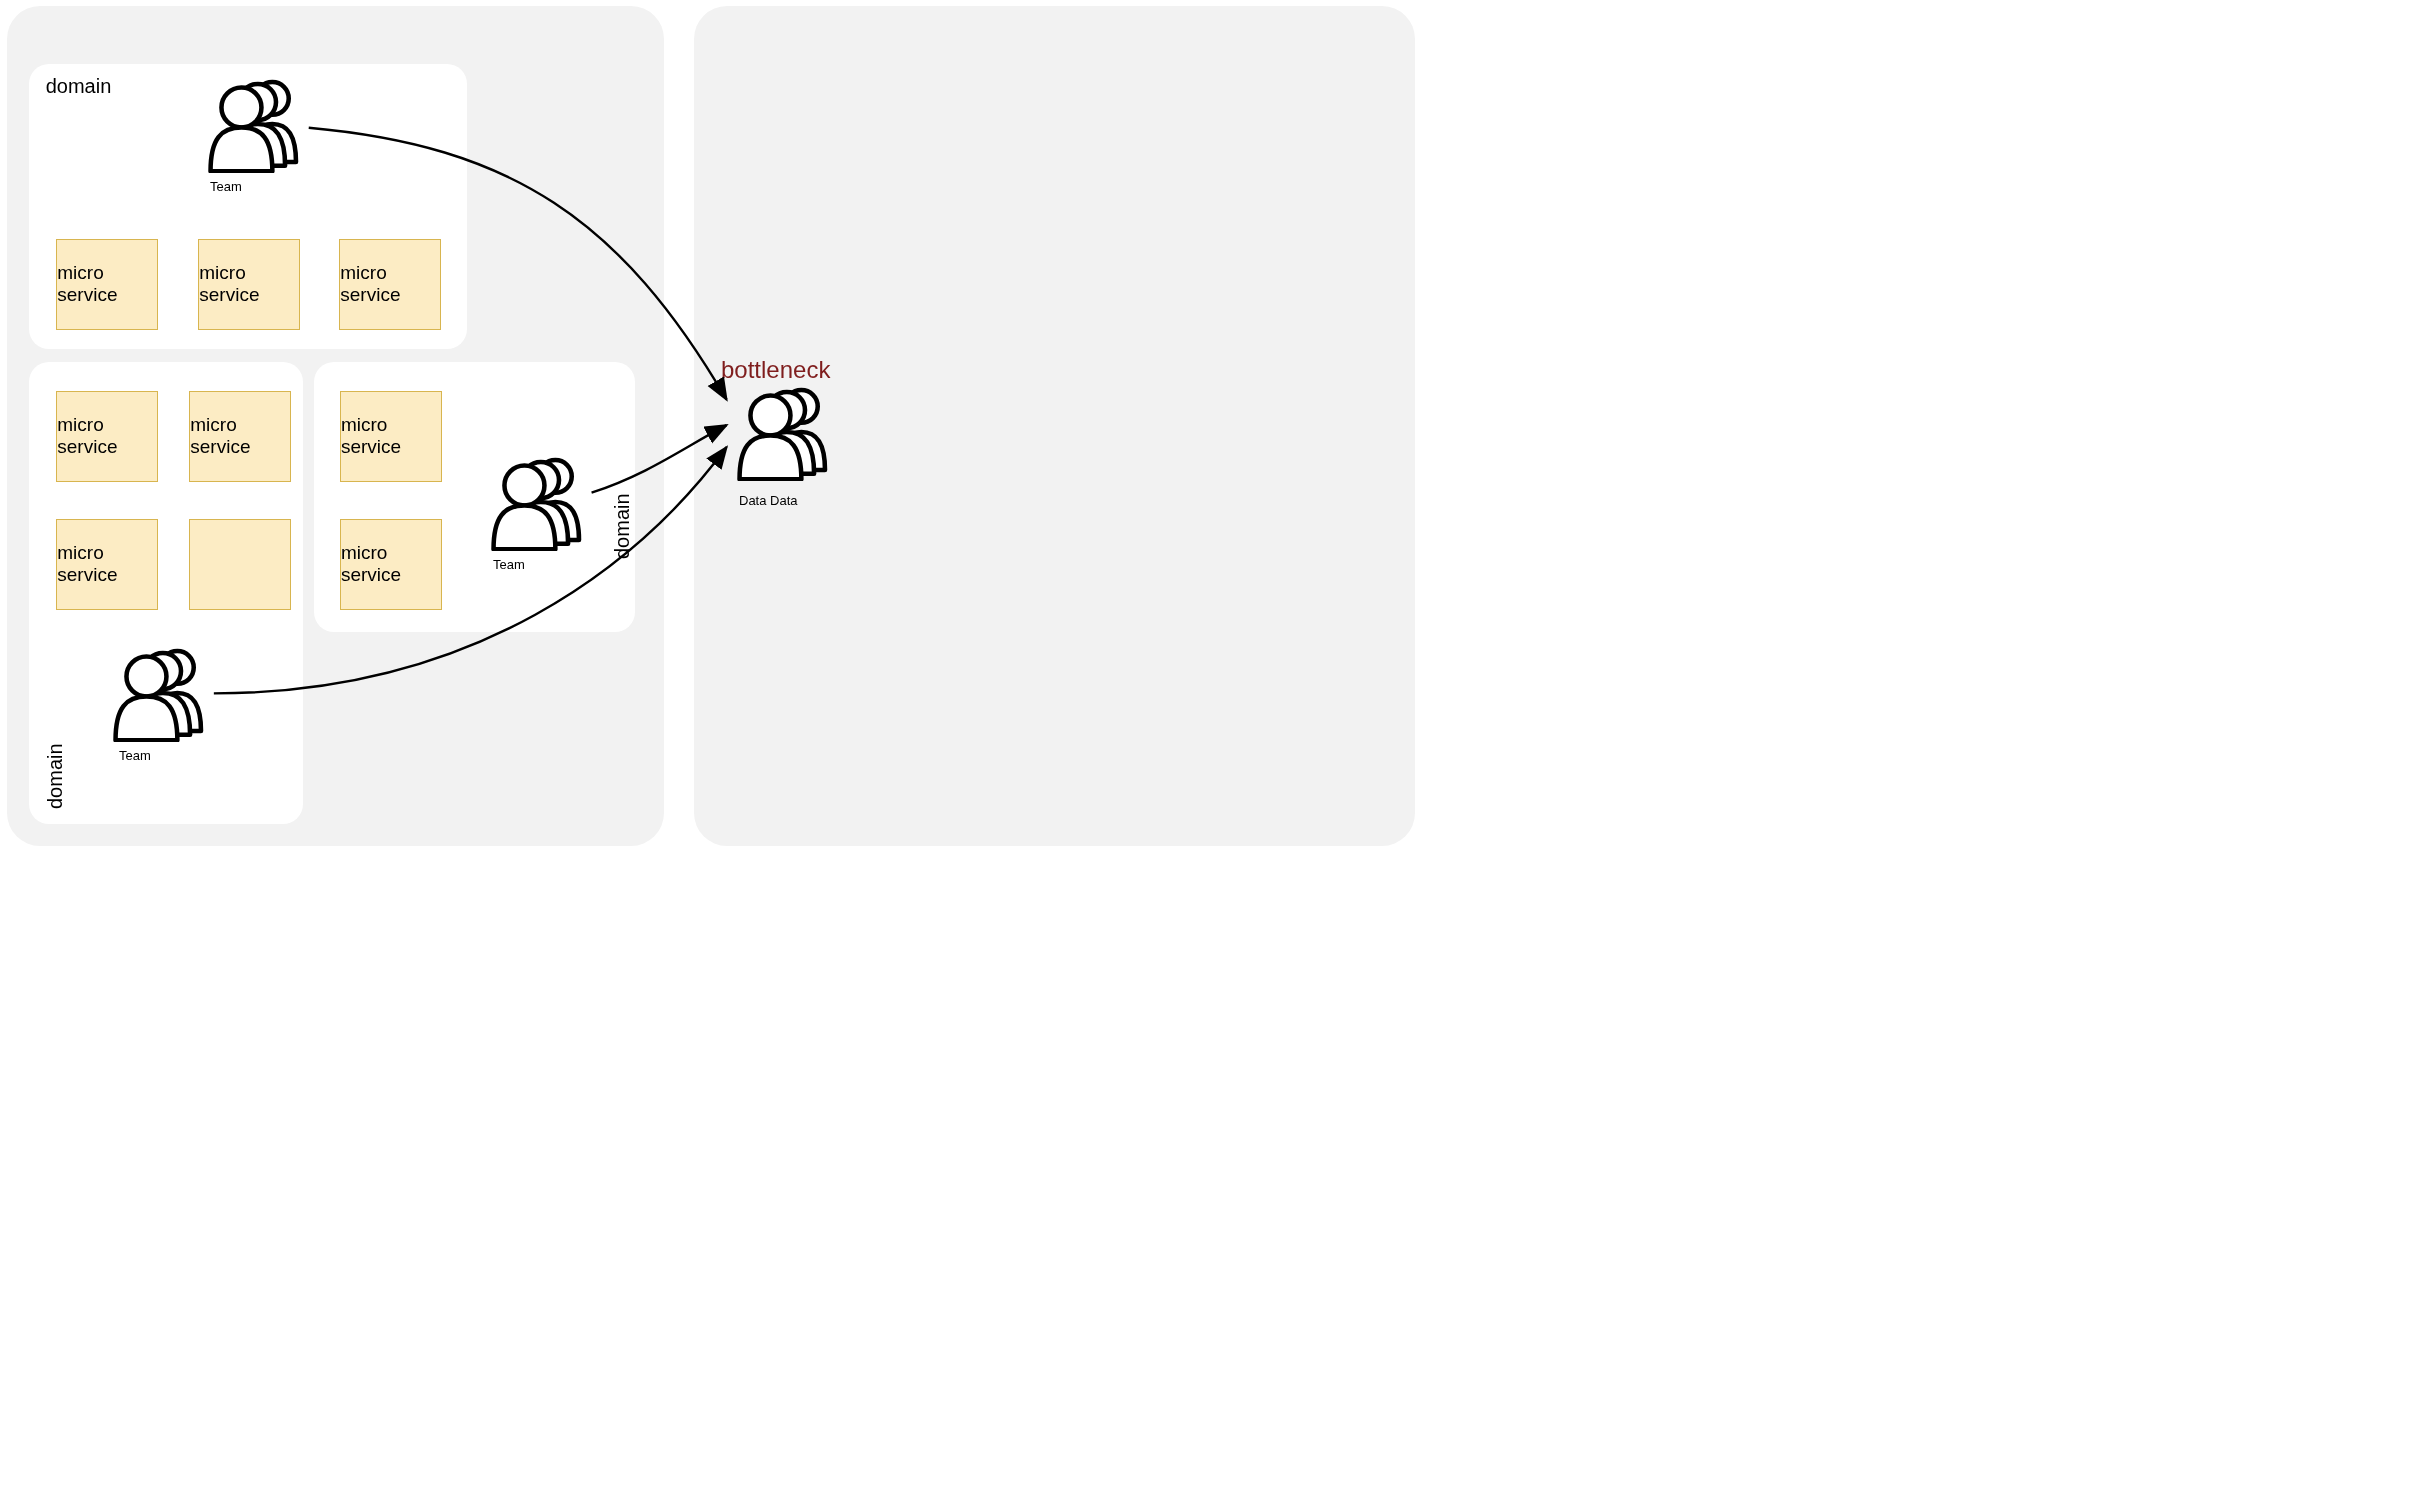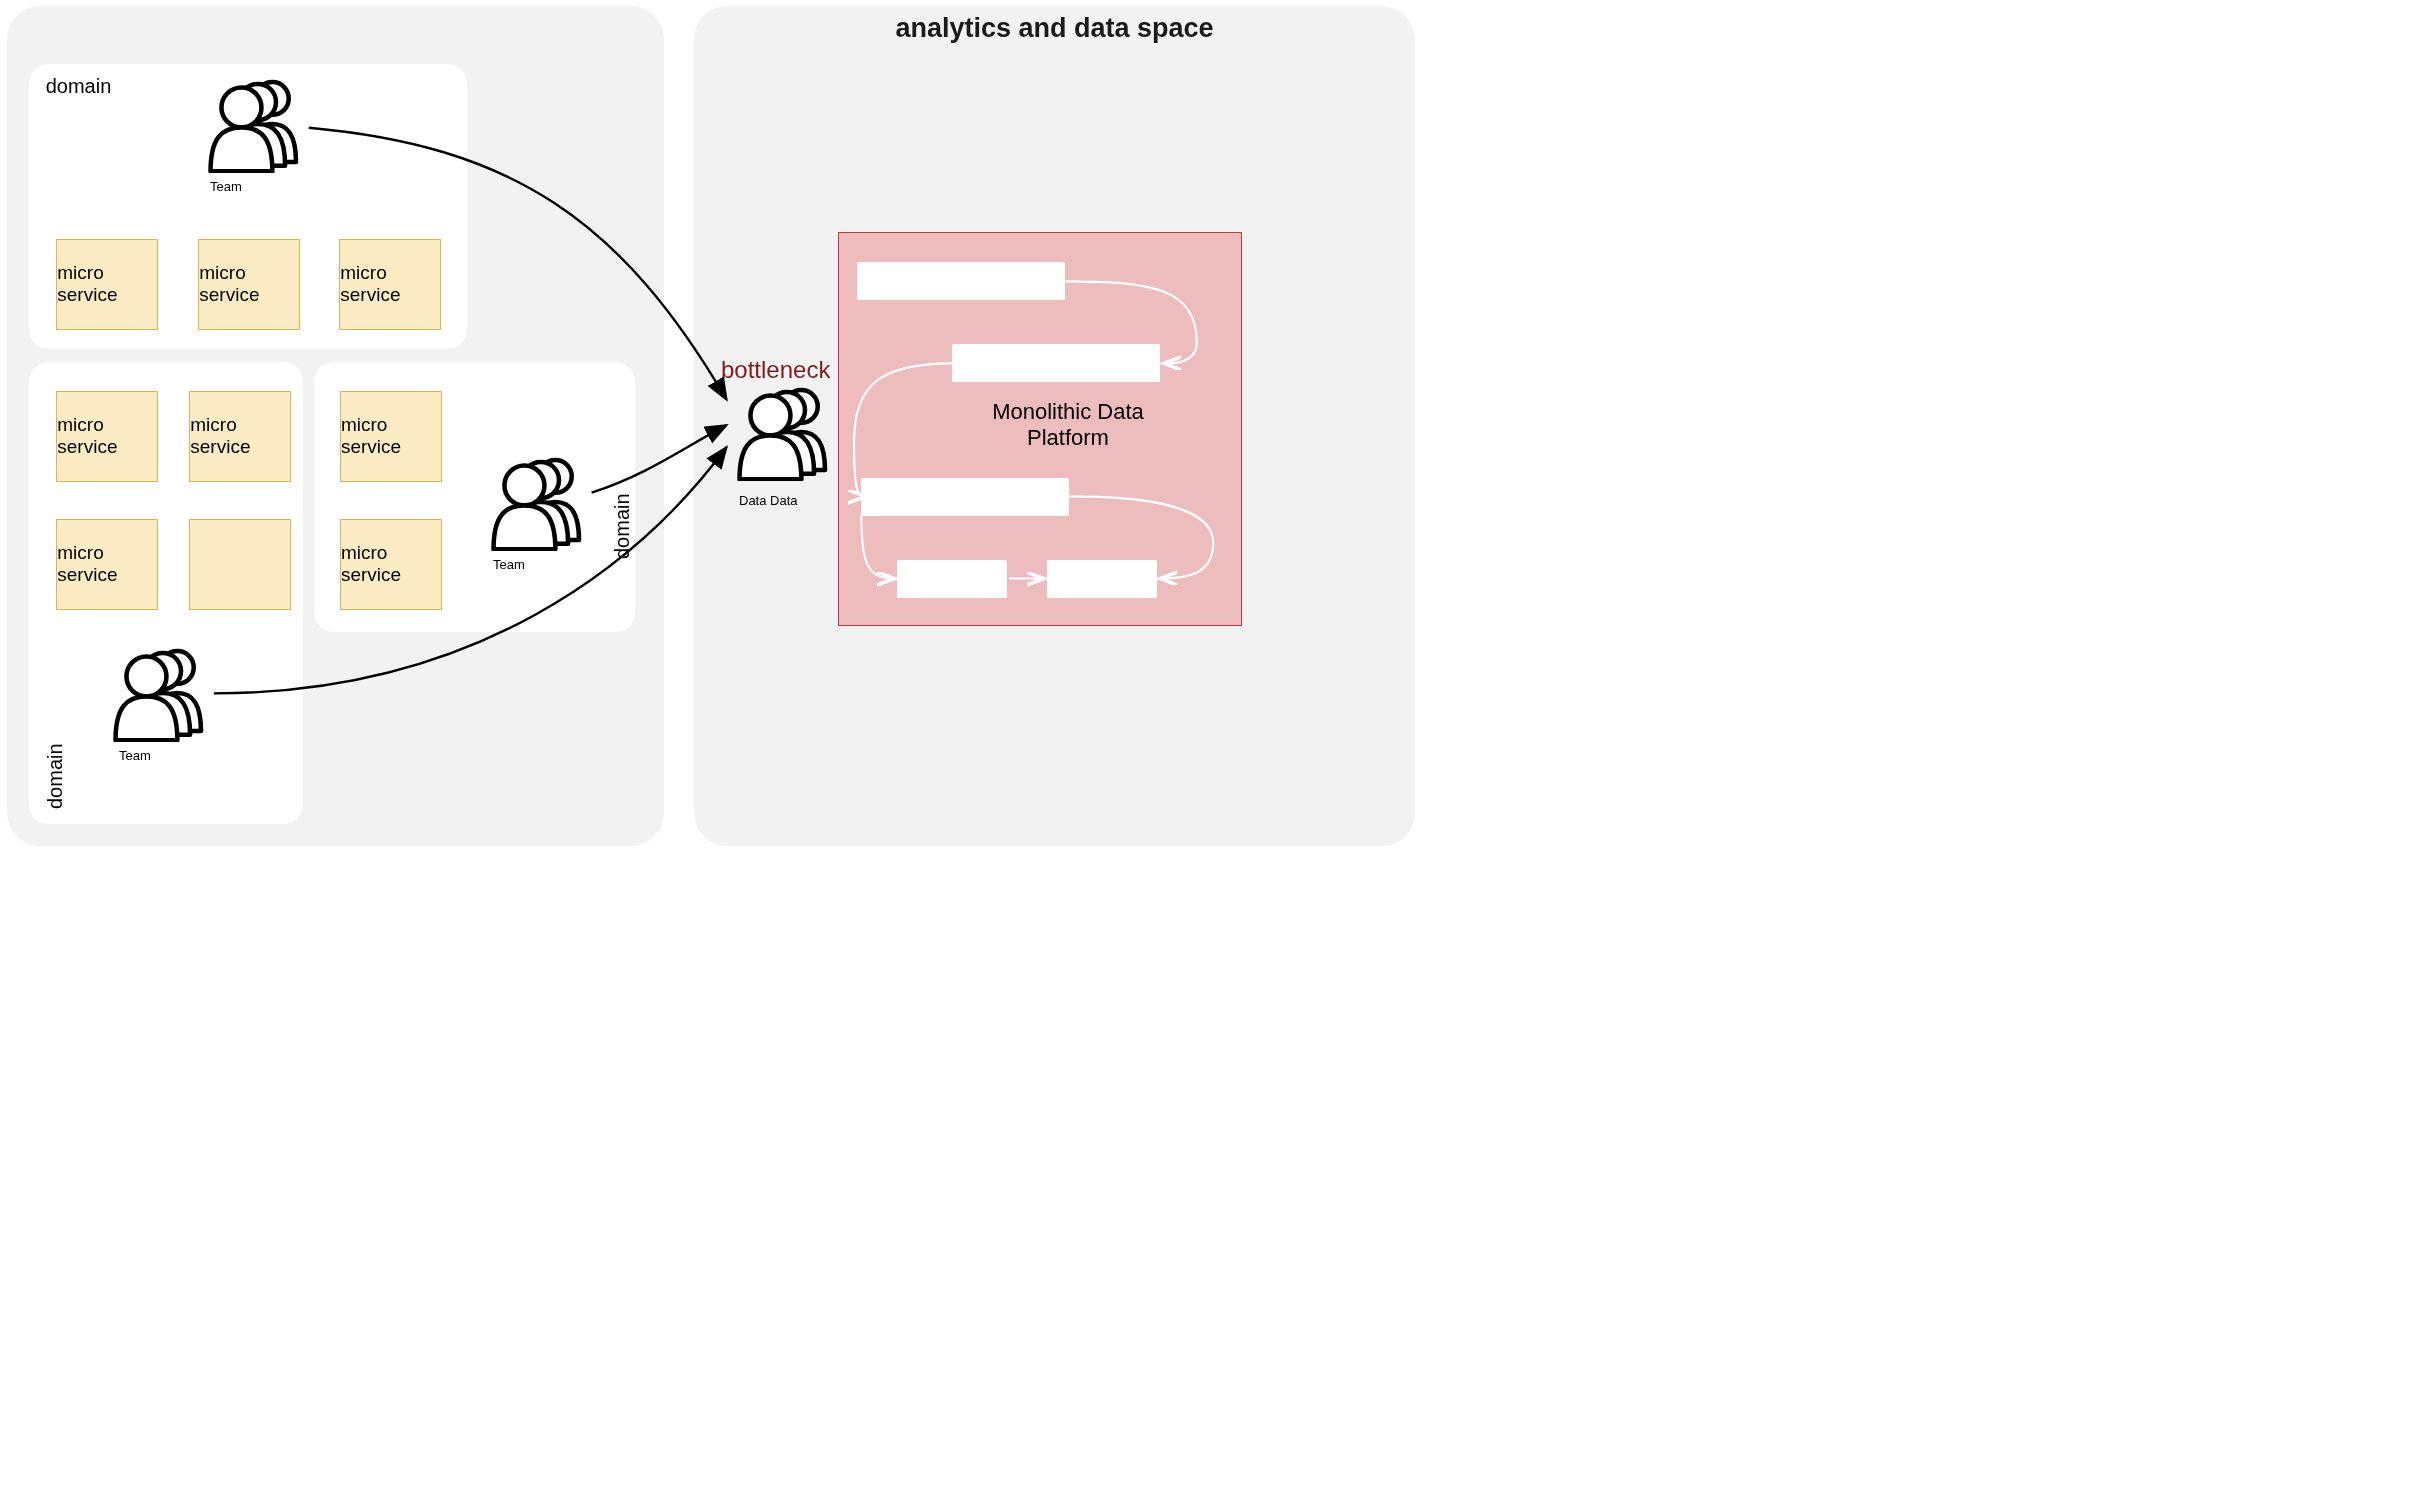--- a/index.html
+++ b/index.html
@@ -129,45 +129,21 @@
       <div class="micro" style="left:27px; top:157px;">
           <span>micro service</span>
         </div>
       <div class="micro" style="left:160px;top:157px;">
           <span></span>
         </div>
     </div>
   </div>
 
   <div class="panel" style="left:694px;top:5.5px;width:721px;height:840px;">
-    <div class="panel-title">analytics and data space</div>
-
-    <div class="mono" style="left:144px;top:226px;width:402px;height:392px;">
-      <div class="white-box" style="left:18px;  top:29px;  width:208px;height:38px;"></div>
-      <div class="white-box" style="left:113px; top:111px; width:208px;height:38px;"></div>
-      <div class="white-box" style="left:22px;  top:245px; width:208px;height:38px;"></div>
-      <div class="white-box" style="left:58px;  top:327px; width:110px;height:38px;"></div>
-      <div class="white-box" style="left:208px; top:327px; width:110px;height:38px;"></div>
-      <div class="mono-title" style="left:124px;top:166px;">Monolithic Data Platform</div>
-
-      <svg viewBox="0 0 440 430" style="position:absolute;left:0;top:0;width:402px;height:392px;">
-        <defs>
-          <marker id="wah" markerWidth="10" markerHeight="10" refX="7" refY="3" orient="auto">
-            <path d="M0,0 L8,3 L0,6" fill="none" stroke="#ffffff" stroke-width="1.6"></path>
-          </marker>
-        </defs>
-        <g fill="none" stroke="#ffffff" stroke-width="2.4">
-          <path d="M248,53 C340,53 392,60 392,120 C392,138 376,143 358,143" marker-end="url(#wah)"></path>
-          <path d="M124,143 C40,143 16,170 16,230 C16,280 20,289 26,289" marker-end="url(#wah)"></path>
-          <path d="M252,289 C340,289 410,300 410,340 C410,376 378,379 354,379" marker-end="url(#wah)"></path>
-          <path d="M24,310 C24,360 30,379 58,379" marker-end="url(#wah)"></path>
-          <path d="M186,379 L222,379" marker-end="url(#wah)"></path>
-        </g>
-      </svg>
-    </div>
+
   </div>
 
   <span class="bottleneck-label" style="left:721px;top:356px;">bottleneck</span>
   <span class="team-label" style="left:739px;top:493px;width:73px;">Data Data</span>
 
   <svg class="team-icon" style="left:201px;top:73px;width:110px;height:100px;" viewBox="0 0 120 110">
     <g fill="#fff" stroke="#000" stroke-width="5" stroke-linejoin="round">
       <circle cx="78" cy="28" r="18"></circle>
         <path d="M52,98 C52,70 60,56 78,56 C96,56 104,70 104,98 Z"></path>
       <circle cx="62" cy="32" r="20"></circle>

